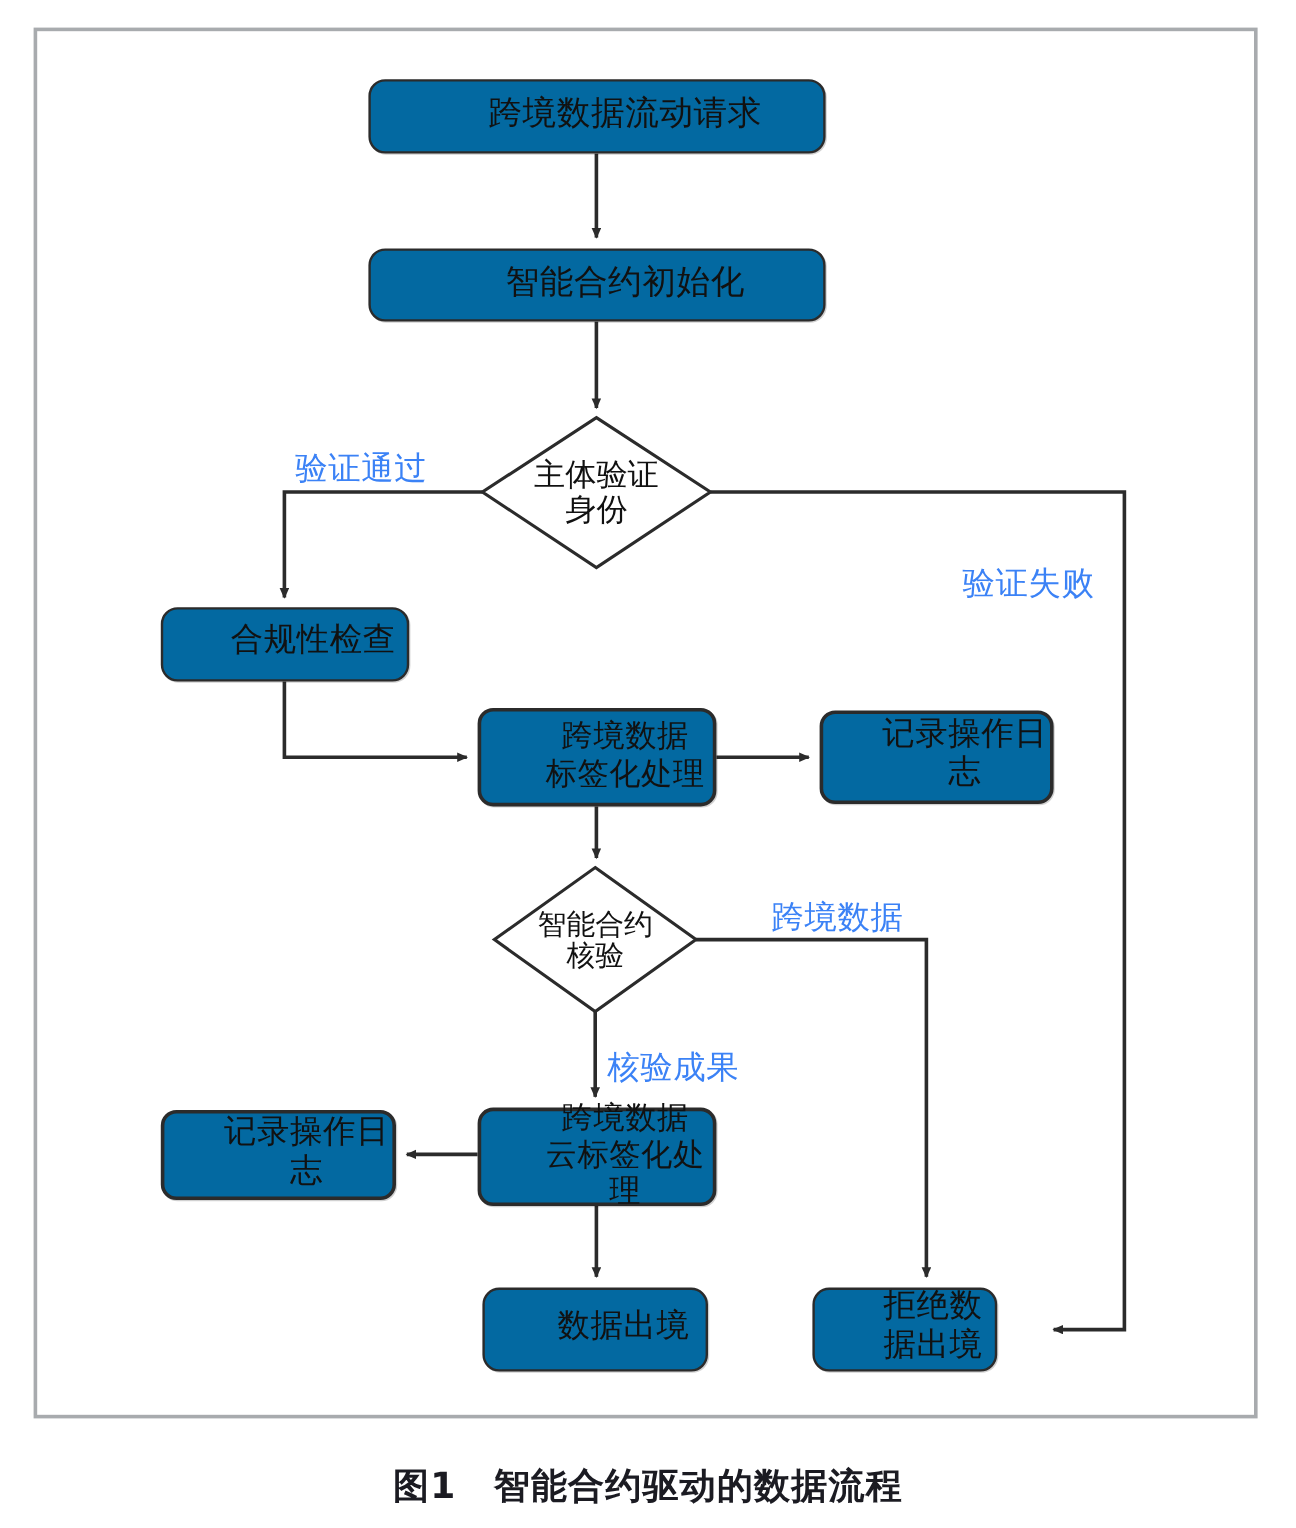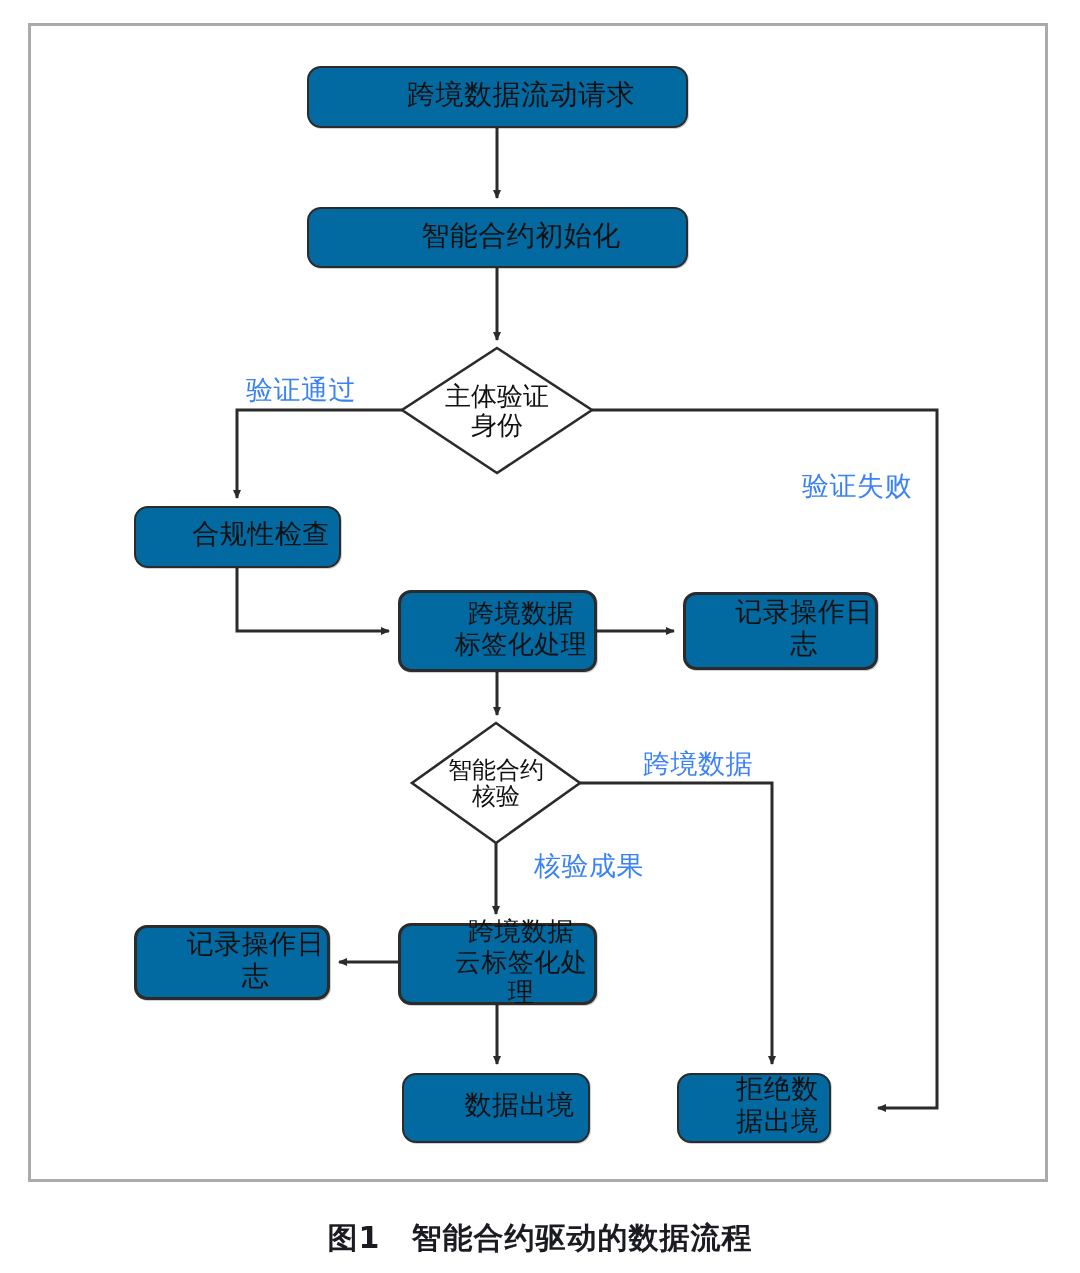--- a/index.html
+++ b/index.html
@@ -62,21 +62,21 @@
     position:absolute;
     font-family:"DejaVu Serif","Liberation Serif",serif;
     font-size:27px;
     color:#3b82f6;
     white-space:nowrap;
     letter-spacing:0.5px;
   }
   .lbl-pass{left:246px;top:372px;}
   .lbl-fail{left:802px;top:468px;}
   .lbl-checkfail{left:643px;top:746px;}
-  .lbl-checkok{left:506px;top:848px;margin-left:28px;}
+  .lbl-checkok{left:506px;top:871px;}
 
   .caption{
     position:absolute;
     left:0;top:1218px;width:1080px;
     text-align:center;
     font-family:"DejaVu Sans","Liberation Sans",sans-serif;
     font-weight:bold;
     font-size:30px;
     color:#1b1b22;
     letter-spacing:1px;

